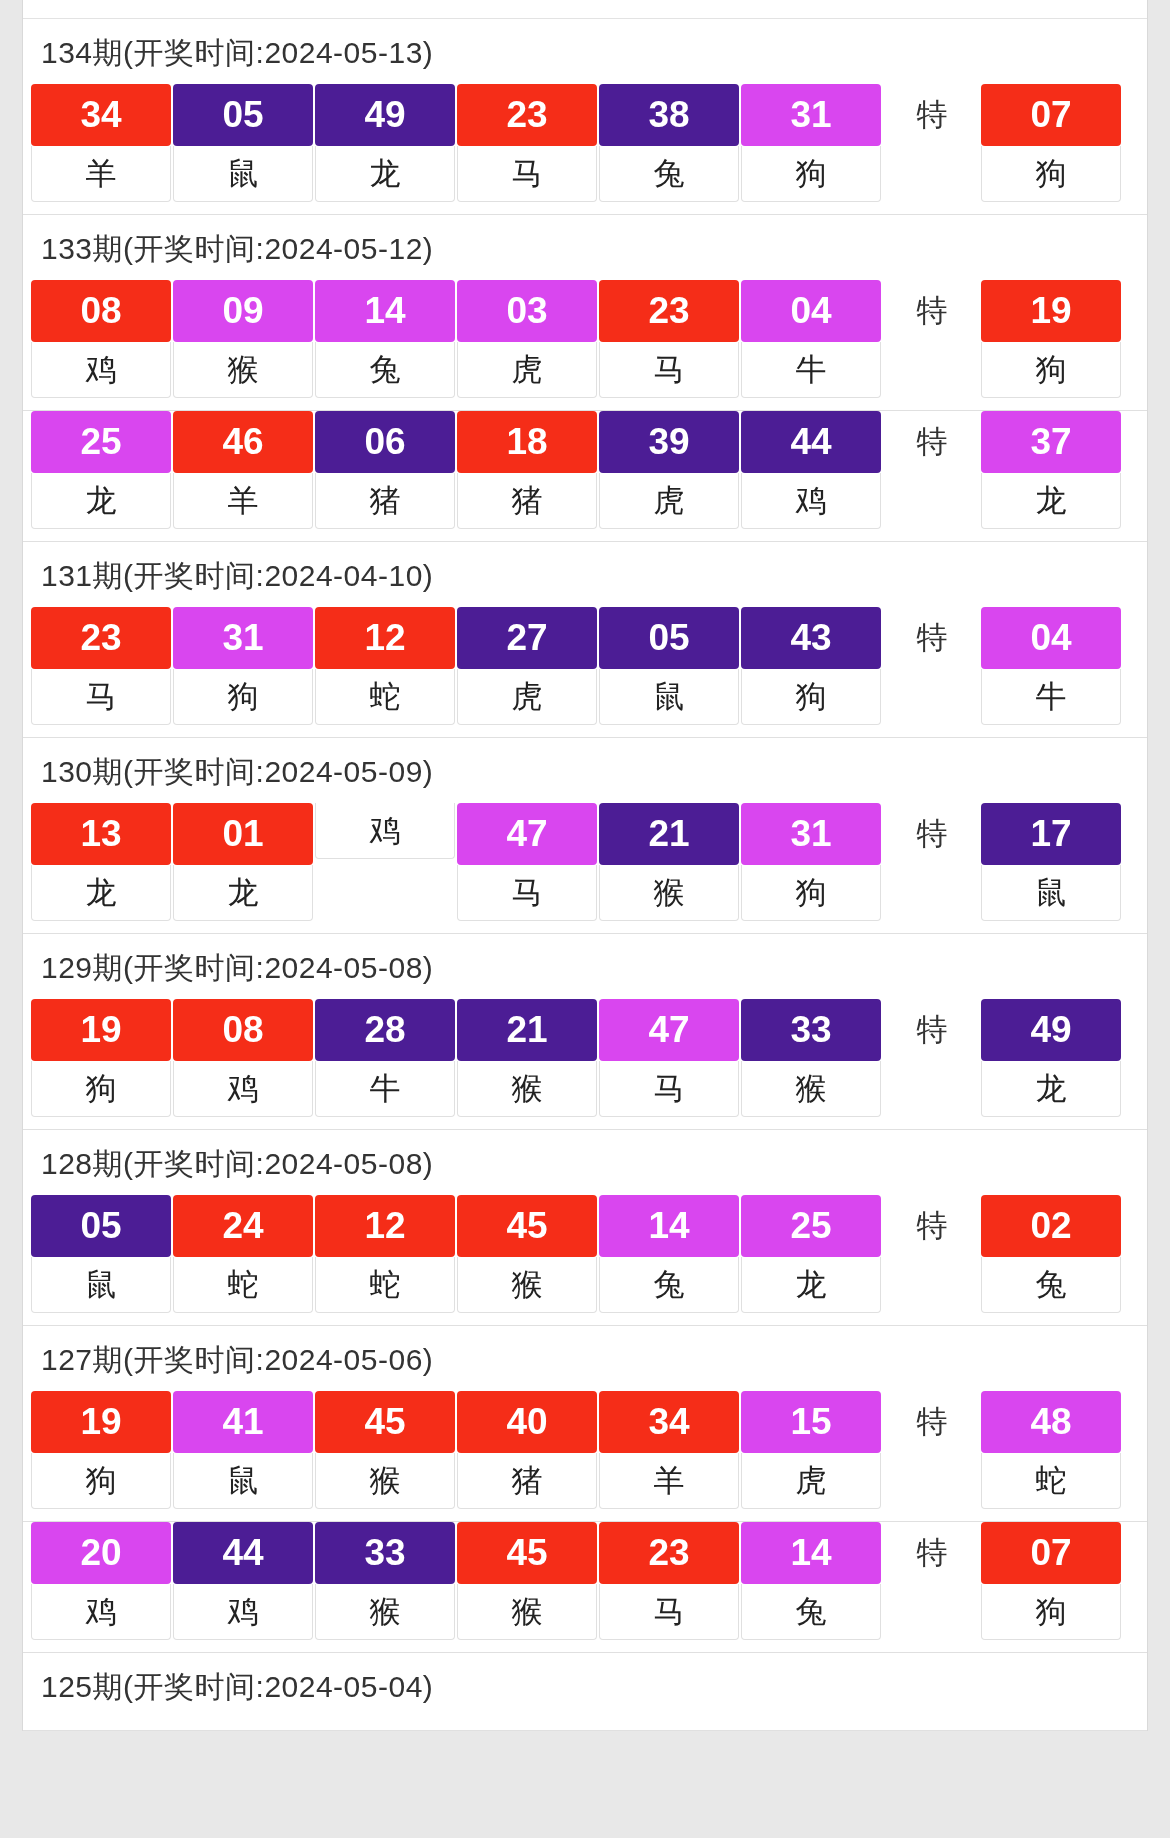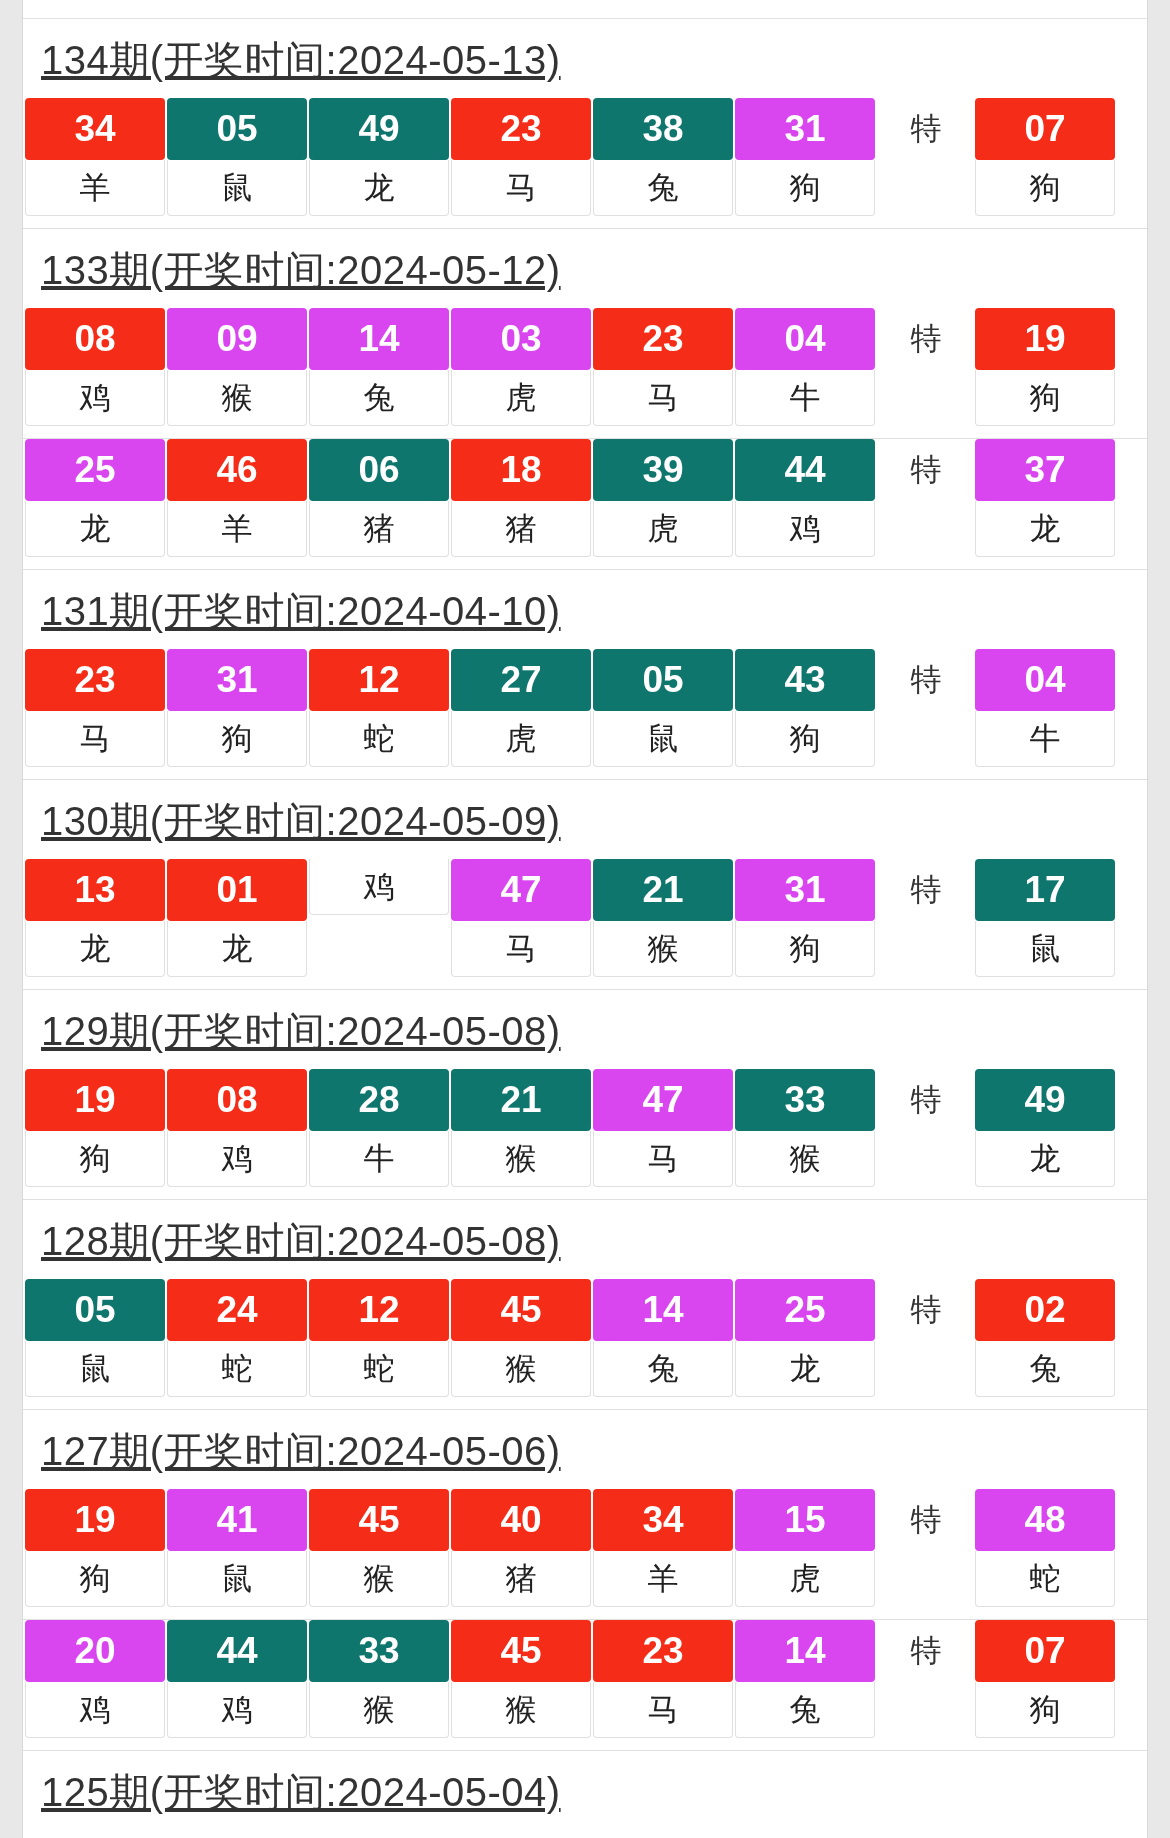--- a/index.html
+++ b/index.html
@@ -29,30 +29,29 @@
     height: 18px;
     background: #ffffff;
     border-bottom: 1px solid #e3e3e3;
   }
   .draw-block {
     border-bottom: 1px solid #e0e0e0;
     padding: 0 0 12px 0;
   }
   .draw-header {
     padding: 14px 0 10px 18px;
-    font-size: 40px;
+    font-size: 30px;
     color: #333333;
     letter-spacing: 0.5px;
     white-space: nowrap;
-    text-decoration: underline;
   }
   .balls-row {
     display: flex;
     align-items: flex-start;
-    padding-left: 2px;
+    padding-left: 8px;
   }
   .ball {
     width: 140px;
     margin-right: 2px;
     text-align: center;
   }
   .ball .num {
     display: block;
     height: 62px;
     line-height: 62px;
@@ -68,21 +67,21 @@
     font-size: 31px;
     color: #222222;
     background: #ffffff;
     border: 1px solid #e0e0e0;
     border-top: none;
     box-sizing: border-box;
     border-radius: 0 0 4px 4px;
   }
   .red { background: #f52d18; }
   .blue { background: #d946ef; }
-  .green { background: #0f766e; }
+  .green { background: #4c1d95; }
   .special-label {
     width: 98px;
     text-align: center;
     font-size: 31px;
     color: #333333;
     line-height: 62px;
     flex: 0 0 98px;
   }
 </style>
 </head>

